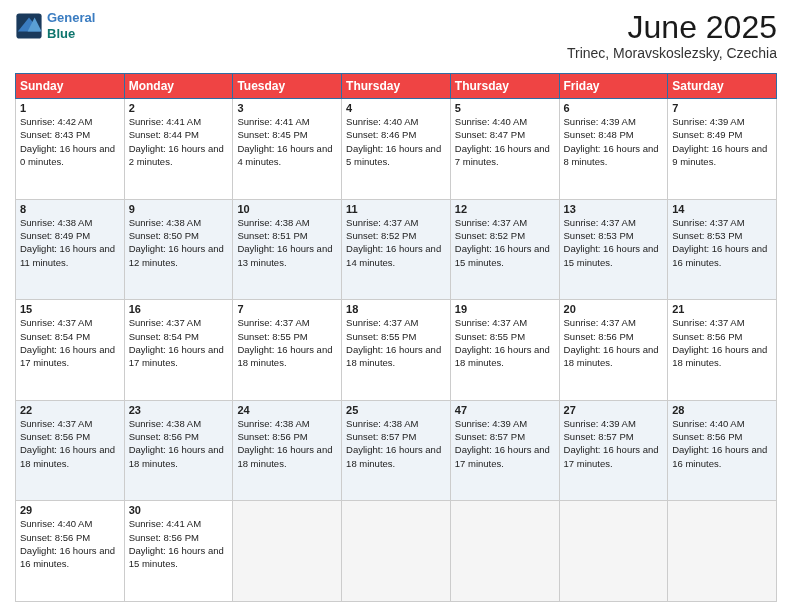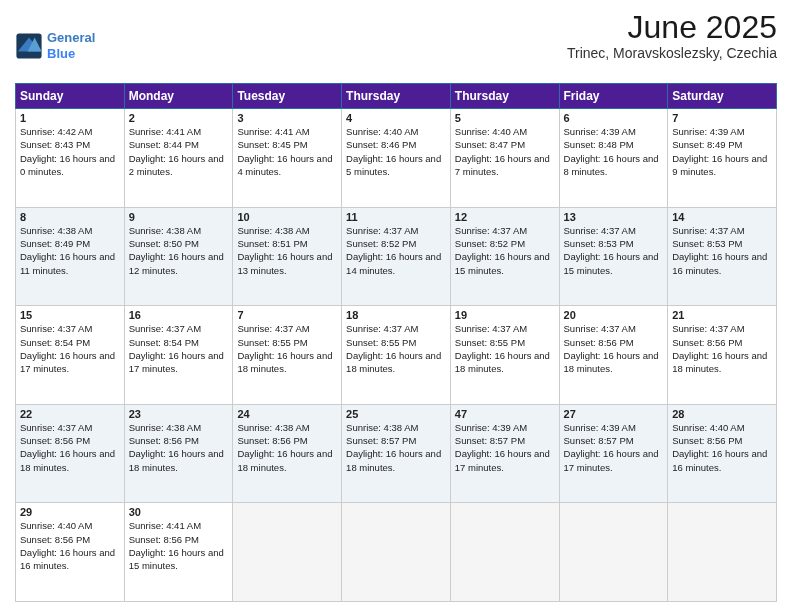--- a/index.html
+++ b/index.html
@@ -12,23 +12,23 @@
     }
     .page {
       width: 792px;
       height: 612px;
       padding: 10px 15px;
       display: flex;
       flex-direction: column;
     }
     .header {
       display: flex;
-      align-items: flex-end;
+      align-items: flex-start;
       justify-content: space-between;
-      margin-bottom: 22px;
+      margin-bottom: 12px;
     }
     .logo {
       display: flex;
       align-items: center;
       gap: 4px;
     }
     .logo-text {
       font-size: 13px;
       font-weight: bold;
       color: #1a3a5c;
@@ -55,21 +55,21 @@
       color: #333;
     }
     .calendar {
       flex: 1;
       border: 1px solid #ccc;
       border-collapse: collapse;
       width: 100%;
       table-layout: fixed;
     }
     .calendar th {
-      background: #4c1d95;
+      background: #ef4444;
       color: #fff;
       font-size: 12px;
       font-weight: bold;
       padding: 5px 4px;
       text-align: left;
       border: 1px solid #2e6da4;
     }
     .calendar td {
       border: 1px solid #ccc;
       vertical-align: top;
@@ -100,21 +100,21 @@
 <div class="page">
   <div class="header">
     <div class="logo">
       <svg class="logo-icon" viewBox="0 0 40 40">
         <rect x="2" y="2" width="36" height="36" rx="4" fill="#1a3a5c"></rect>
         <polygon points="20,8 36,28 4,28" fill="#3a7cc1"></polygon>
         <polygon points="28,8 38,28 18,28" fill="#5a9fd4"></polygon>
       </svg>
       <div class="logo-text">
         <span>General</span><br>
-        <span style="color:#3b82f6">Blue</span>
+        <span style="color:#0f766e">Blue</span>
       </div>
     </div>
     <div class="title-block">
       <div class="month-title">June 2025</div>
       <div class="subtitle">Trinec, Moravskoslezsky, Czechia</div>
     </div>
   </div>
 
   <table class="calendar">
     <thead>

